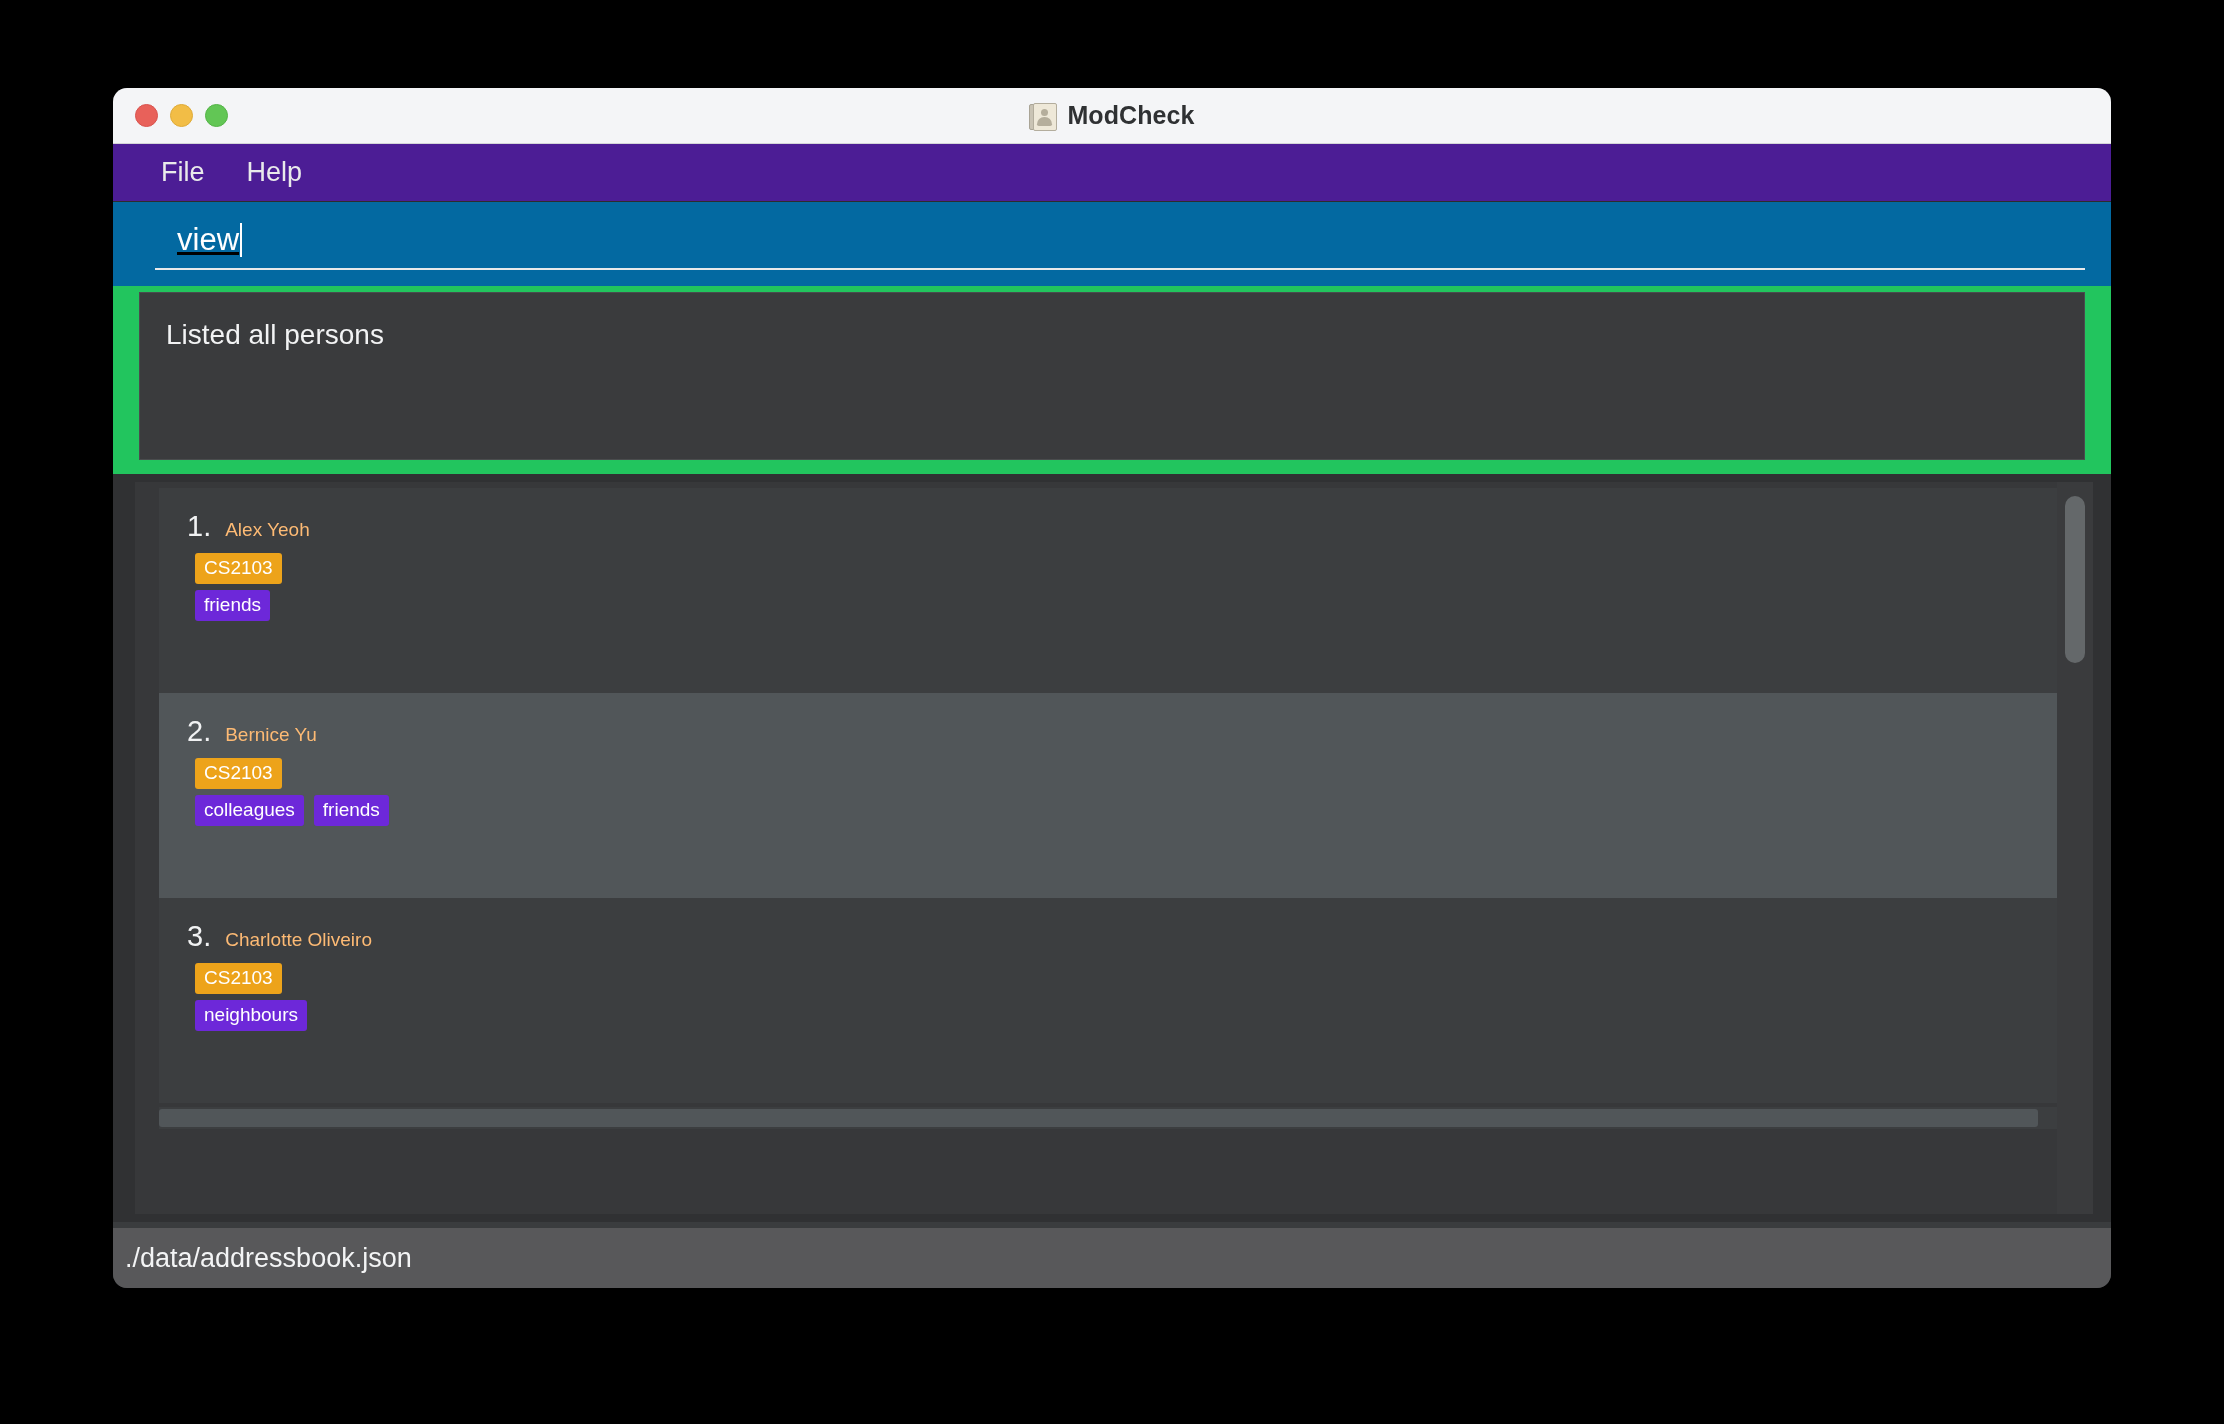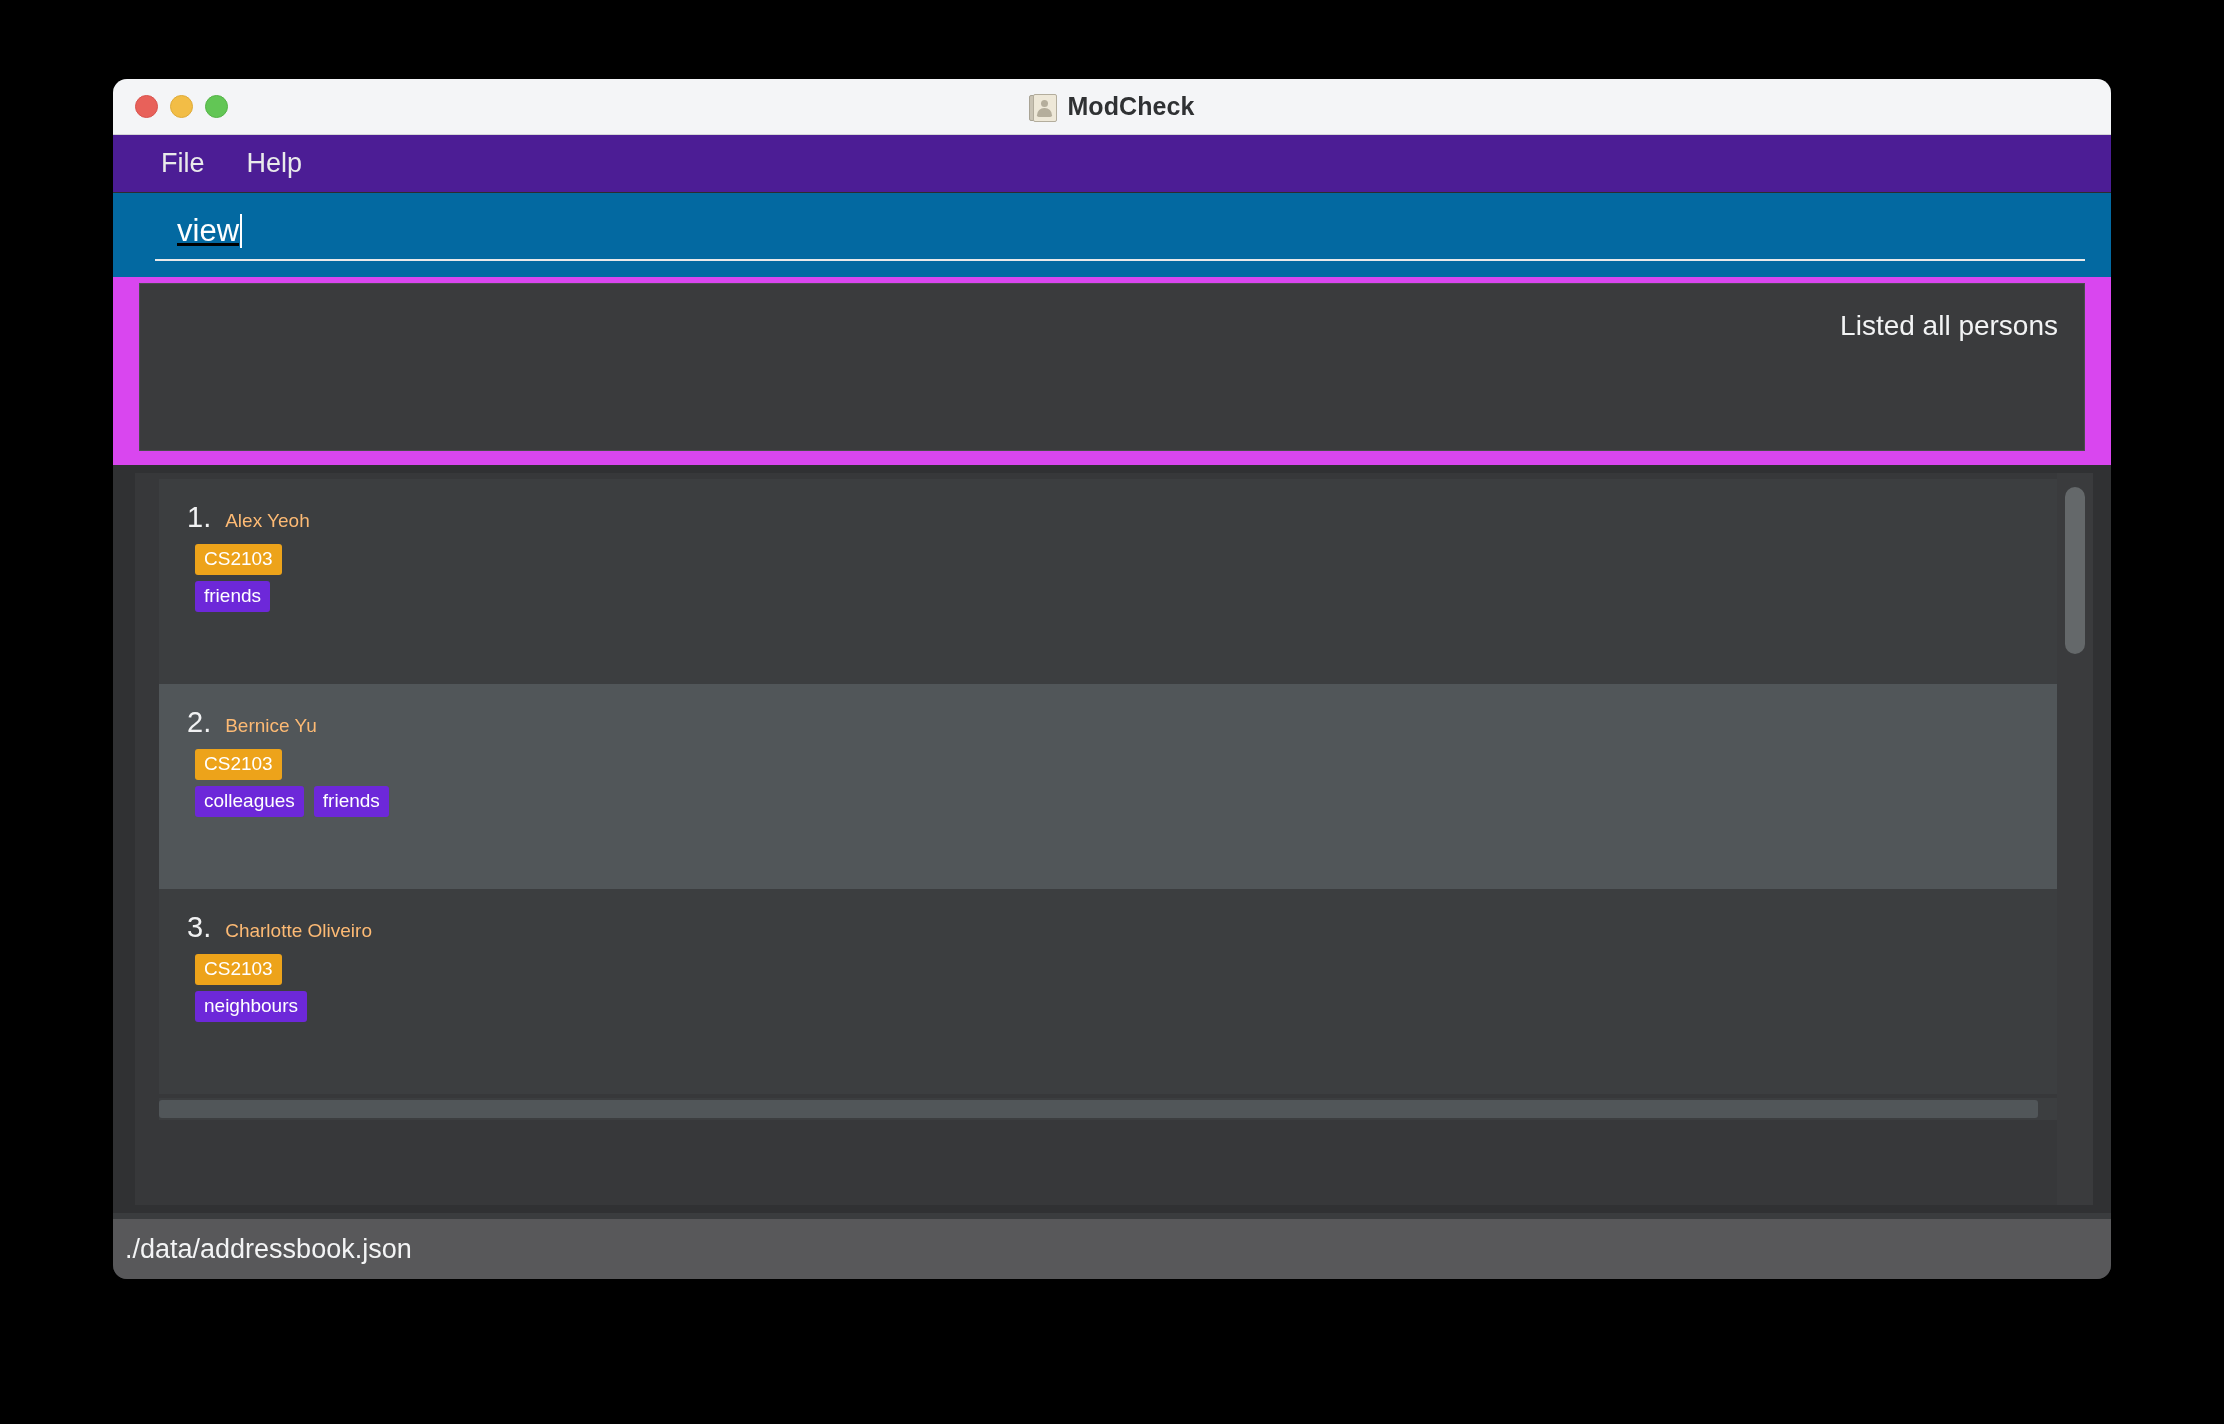--- a/index.html
+++ b/index.html
@@ -11,21 +11,21 @@
     overflow: hidden;
   }
   body {
     font-family: "Liberation Sans", sans-serif;
   }
 
   
   #app-window {
     position: absolute;
     left: 113px;
-    top: 79px;
+    top: 88px;
     width: 1998px;
     height: 1200px;
     border-radius: 14px;
     overflow: hidden;
     box-shadow: 0 10px 40px rgba(0,0,0,0.6);
     background: #3a3c3e;
     display: flex;
     flex-direction: column;
   }
 
@@ -149,23 +149,22 @@
     display: inline-block;
     width: 2px;
     height: 34px;
     background: #ffffff;
     margin-left: 1px;
   }
 
   
   #result-region {
     flex: 0 0 auto;
-    background: #d946ef;
+    background: #22c55e;
     padding: 6px 26px 14px 26px;
-    text-align: right;
   }
   #result-box {
     height: 168px;
     background: #3a3b3d;
     border: 1px solid #4a4c4e;
     padding: 24px 26px;
     box-sizing: border-box;
     overflow: hidden;
   }
   #result-text {

